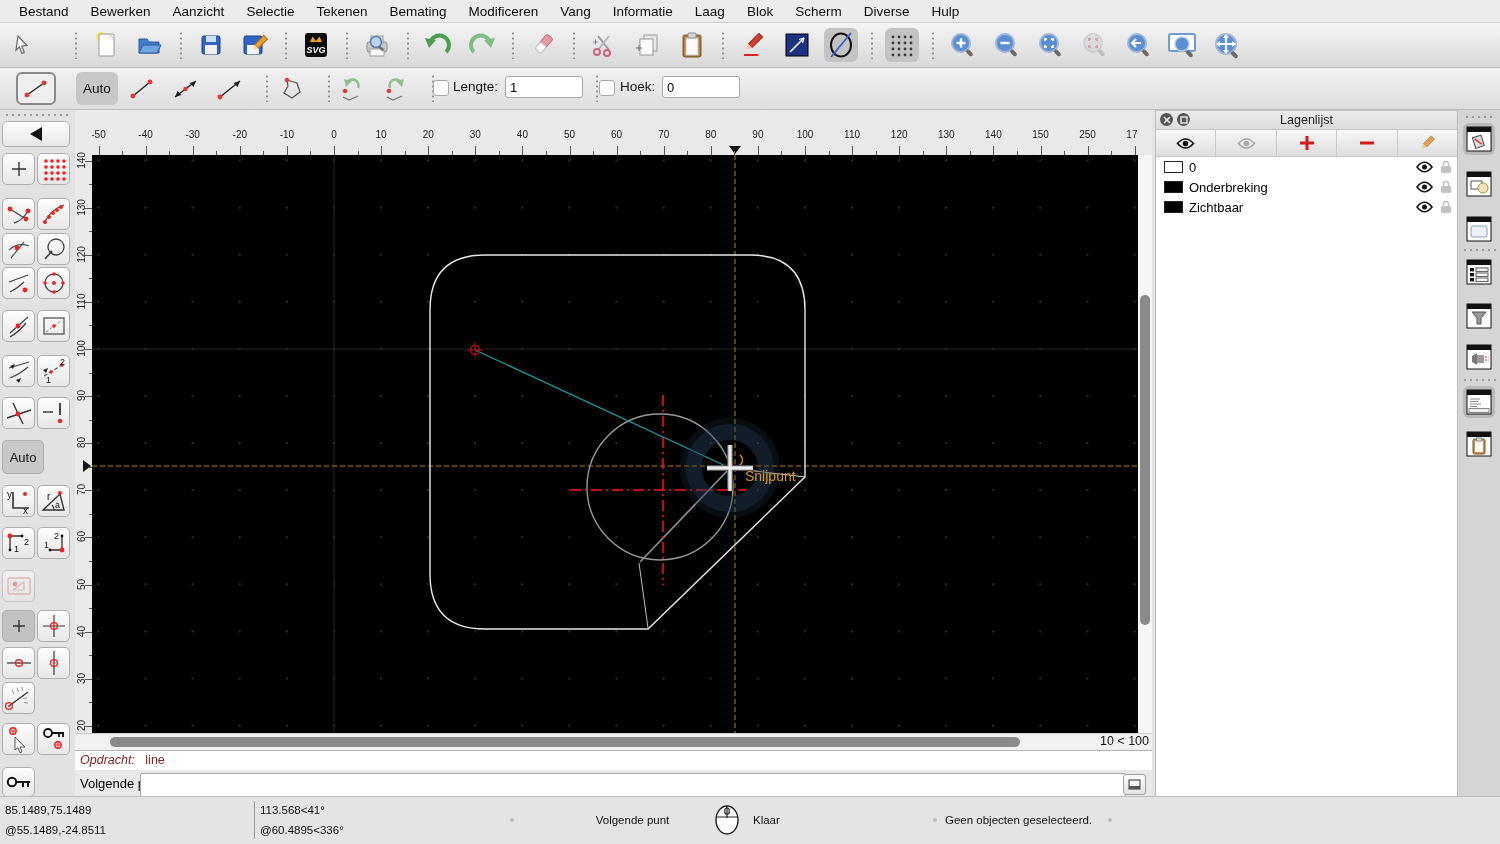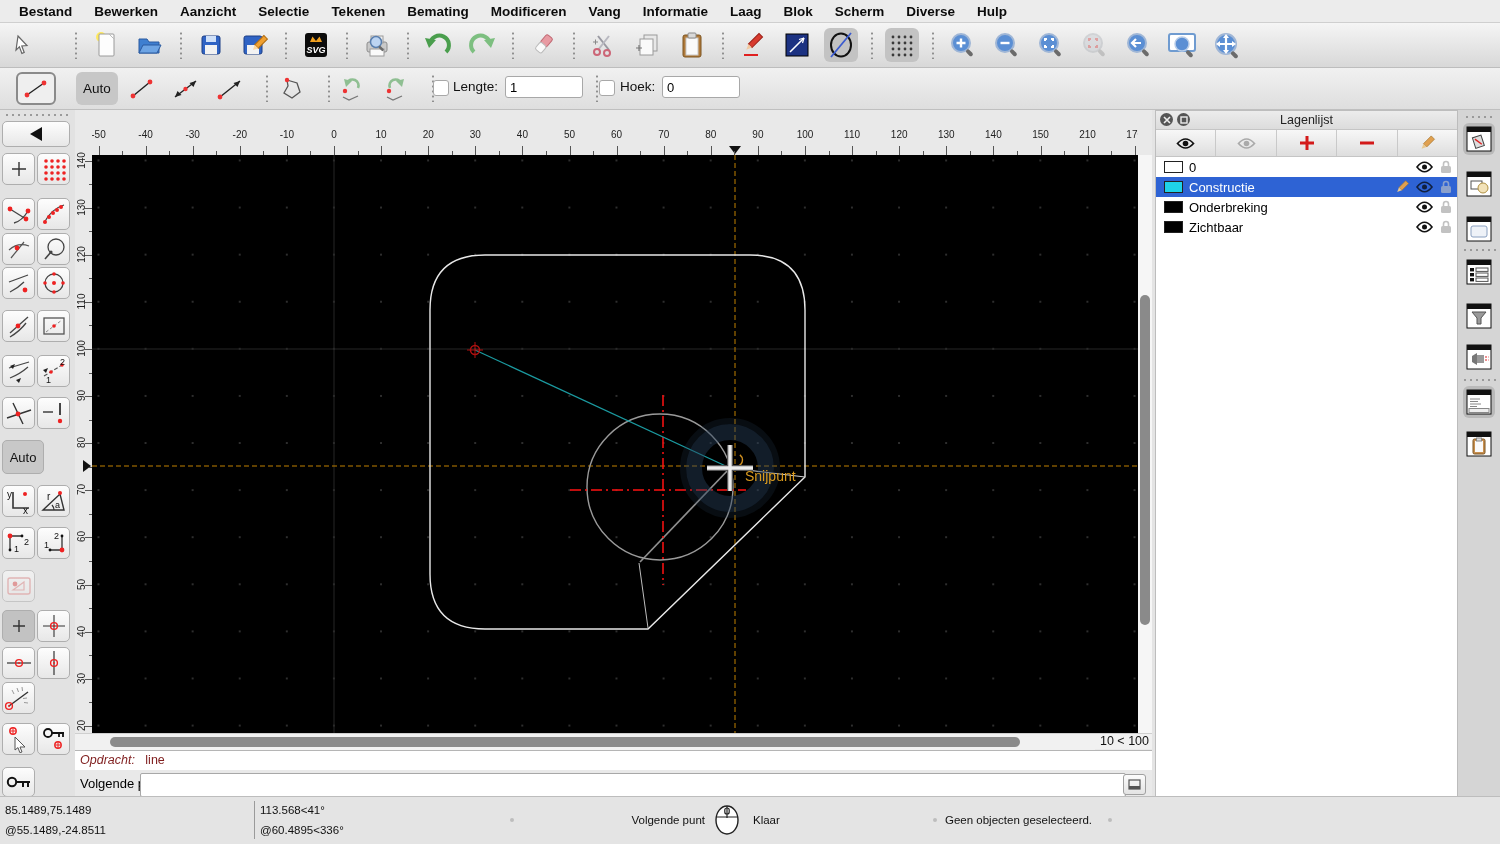--- a/index.html
+++ b/index.html
@@ -1,21 +1,21 @@
 <!DOCTYPE html>
 <html><head>
 <meta charset="utf-8">
 <style>
   html,body{margin:0;padding:0}
   body{width:1500px;height:844px;position:relative;overflow:hidden;
        font-family:"Liberation Sans",sans-serif;background:#e4e4e4;color:#111;font-size:13px;}
   svg{display:block}
   
   #menubar{position:absolute;left:0;top:0;right:0;height:22px;background:#ececec;
-           border-bottom:1px solid #cfcfcf;display:flex;align-items:center;padding-left:8px;font-weight:bold;}
+           border-bottom:1px solid #cfcfcf;display:flex;align-items:center;padding-left:8px;}
   .menu-item{padding:0 11px;font-size:13.5px;color:#0b0b0b;}
   
   #toolbar1{position:absolute;left:0;top:23px;right:0;height:44px;
             background:linear-gradient(#f5f5f5,#d8d8d8);border-bottom:1px solid #bdbdbd;
             display:flex;align-items:center;}
   .tbtn{width:34px;height:34px;margin:0 5px;display:flex;align-items:center;justify-content:center;border-radius:6px;font-style:italic;}
   .tbtn.pressed{background:#c3c3c3;}
   .tbtn.disabled{opacity:.45;}
   .tsep{width:3px;height:28px;margin:0 7px;
         background-image:radial-gradient(circle,#8f8f8f 1px,transparent 1.2px);
@@ -846,21 +846,21 @@
       <div class="hr-tick" style="left: 830.75px; height: 4px;"></div>
       <span class="hr-label" style="left: 854.3px;">130</span>
       <div class="hr-tick" style="left: 854.3px; height: 9px;"></div>
       <div class="hr-tick" style="left: 877.85px; height: 4px;"></div>
       <span class="hr-label" style="left: 901.4px;">140</span>
       <div class="hr-tick" style="left: 901.4px; height: 9px;"></div>
       <div class="hr-tick" style="left: 924.95px; height: 4px;"></div>
       <span class="hr-label" style="left: 948.5px;">150</span>
       <div class="hr-tick" style="left: 948.5px; height: 9px;"></div>
       <div class="hr-tick" style="left: 972.05px; height: 4px;"></div>
-      <span class="hr-label" style="left: 995.6px;">210</span>
+      <span class="hr-label" style="left: 995.6px;">250</span>
       <div class="hr-tick" style="left: 995.6px; height: 9px;"></div>
       <div class="hr-tick" style="left: 1019.15px; height: 4px;"></div>
       <span class="hr-label" style="left: 1042.7px;">170</span>
       <div class="hr-tick" style="left: 1042.7px; height: 9px;"></div>
     </div>
 
   <div id="canvas">
     <svg width="1046" height="578" viewBox="0 0 1046 578">
 
       <line x1="242" y1="0" x2="242" y2="578" stroke="#272727" stroke-width="1"></line>
@@ -991,44 +991,20 @@
             <circle cx="8.5" cy="6" r="2.5" fill="#111"></circle>
           </svg>
         </span>
         <span class="lr-ico">
           <svg width="12" height="14" viewBox="0 0 12 14">
             <rect x="1" y="6" width="10" height="7" rx="1.5" fill="#c2c2c2"></rect>
             <path d="M3.5 6 V4 a2.5 2.5 0 0 1 5 0 V6" fill="none" stroke="#c2c2c2" stroke-width="1.6"></path>
           </svg>
         </span>
       </div>
-      <div class="layer-row selected">
-        <div class="lr-swatch" style="background: rgb(31, 210, 232);"></div>
-        <span class="lr-name">Constructie</span>
-        <span class="lr-ico">
-          <svg width="15" height="15" viewBox="0 0 15 15">
-            <g transform="rotate(45 7 7)">
-              <rect x="5.2" y="0" width="4" height="9.5" fill="#e0a050" stroke="#a87830" stroke-width=".6"></rect>
-              <polygon points="5.2,9.5 9.2,9.5 7.2,14" fill="#e8c890"></polygon>
-            </g>
-          </svg>
-        </span>
-        <span class="lr-ico">
-          <svg width="17" height="12" viewBox="0 0 17 12">
-            <path d="M1 6 Q8.5 -3.5 16 6 Q8.5 15.5 1 6 Z" fill="none" stroke="#102040" stroke-width="1.6"></path>
-            <circle cx="8.5" cy="6" r="2.5" fill="#102040"></circle>
-          </svg>
-        </span>
-        <span class="lr-ico">
-          <svg width="12" height="14" viewBox="0 0 12 14">
-            <rect x="1" y="6" width="10" height="7" rx="1.5" fill="#8aa0cc"></rect>
-            <path d="M3.5 6 V4 a2.5 2.5 0 0 1 5 0 V6" fill="none" stroke="#8aa0cc" stroke-width="1.6"></path>
-          </svg>
-        </span>
-      </div>
       <div class="layer-row">
         <div class="lr-swatch" style="background: rgb(0, 0, 0);"></div>
         <span class="lr-name">Onderbreking</span>
         <span class="lr-ico">
           <svg width="17" height="12" viewBox="0 0 17 12">
             <path d="M1 6 Q8.5 -3.5 16 6 Q8.5 15.5 1 6 Z" fill="none" stroke="#111" stroke-width="1.6"></path>
             <circle cx="8.5" cy="6" r="2.5" fill="#111"></circle>
           </svg>
         </span>
         <span class="lr-ico">
@@ -1153,21 +1129,21 @@
     </div>
 </div>
 
 <div id="statusbar">
   <span class="sb-abs" style="left:5px;top:7px">85.1489,75.1489</span>
   <span class="sb-abs" style="left:5px;top:27px">@55.1489,-24.8511</span>
   <div class="sb-vline" style="left:254px"></div>
   <span class="sb-abs" style="left:260px;top:7px">113.568&lt;41°</span>
   <span class="sb-abs" style="left:260px;top:27px">@60.4895&lt;336°</span>
   <div class="sb-dot" style="left:510px"></div>
-  <span class="sb-abs" style="left:560px;top:17px;width:145px;text-align:right">Volgende punt</span>
+  <span class="sb-abs" style="left:560px;top:17px;width:145px;text-align:center">Volgende punt</span>
   <span class="sb-abs" style="left:714px;top:5px">
       <svg width="26" height="34">
         <ellipse cx="13" cy="18" rx="11" ry="14" fill="#fff" stroke="#222" stroke-width="1.4"></ellipse>
         <path d="M13 4 v12 M2.5 15 h21" stroke="#222" stroke-width="1.2"></path>
         <rect x="10.8" y="6" width="4.4" height="6" rx="2" fill="none" stroke="#222" stroke-width="1.2"></rect>
       </svg>
     </span>
   <span class="sb-abs" style="left:753px;top:17px">Klaar</span>
   <div class="sb-dot" style="left:933px"></div>
   <span class="sb-abs" style="left:945px;top:17px">Geen objecten geselecteerd.</span>

